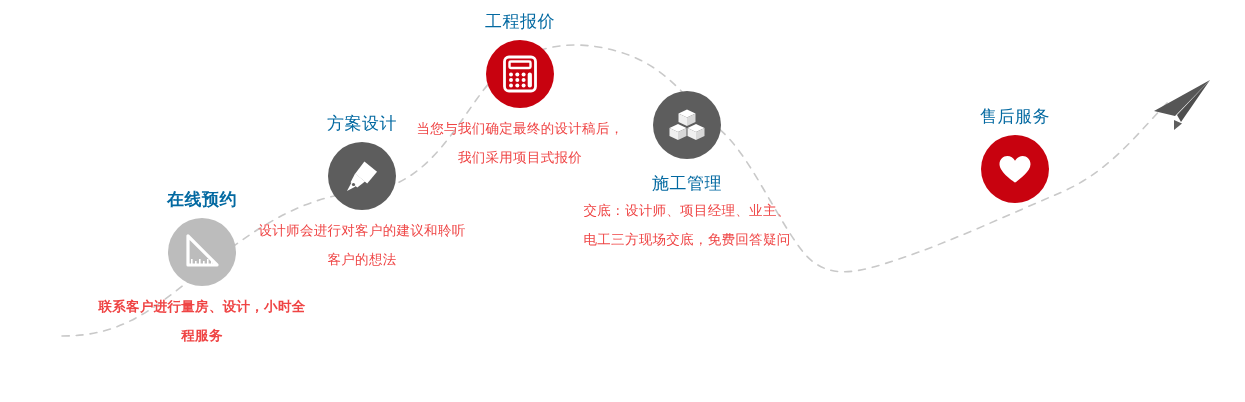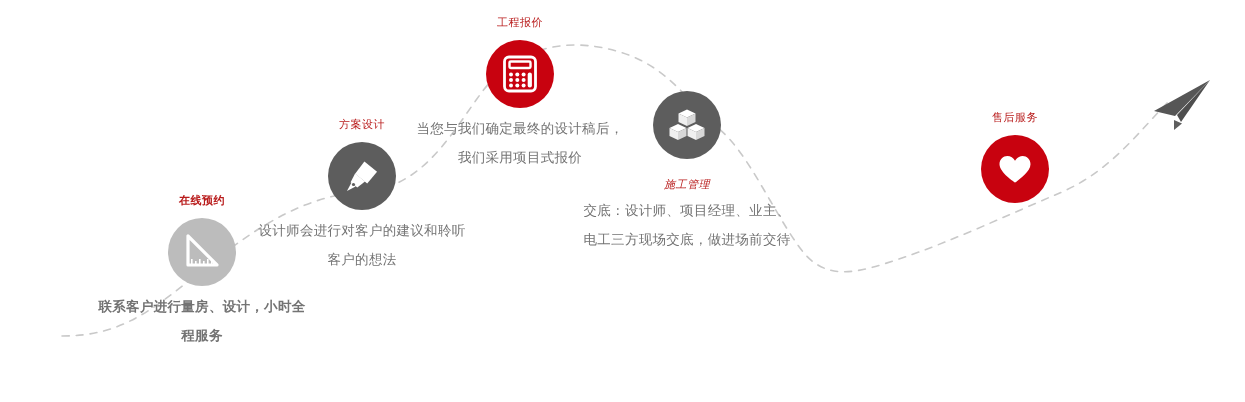--- a/index.html
+++ b/index.html
@@ -25,44 +25,44 @@
     width: 1245px;
     height: 402px;
     pointer-events: none;
   }
   .step {
     position: absolute;
     width: 210px;
     text-align: center;
   }
   .step-title {
-    font-size: 11px;
+    font-size: 17px;
     line-height: 24px;
-    color: #b91c1c;
+    color: #0369a1;
     letter-spacing: 0.5px;
     white-space: nowrap;
   }
   .step-icon {
     width: 68px;
     height: 68px;
     border-radius: 50%;
     margin: 6px auto 6px auto;
     display: flex;
     align-items: center;
     justify-content: center;
   }
   .step-icon svg { display: block; }
   .step-desc {
     font-size: 13.5px;
     line-height: 29px;
-    color: #737373;
+    color: #ef4444;
     letter-spacing: 0.3px;
   }
   
-  .step.title-under .step-title { margin-top: 13px; font-style: italic; }
+  .step.title-under .step-title { margin-top: 13px; }
 
   
   #step-0 { left: 97px;  top: 188px; font-weight: bold; }
   #step-1 { left: 257px; top: 112px; }
   #step-2 { left: 415px; top: 10px;  }
   #step-3 { left: 582px; top: 85px;  }
   #step-4 { left: 757px; top: 183px; }
   #step-5 { left: 910px; top: 105px; }
 
   #plane {
@@ -162,21 +162,21 @@
         </g>
 
         <g>
           <path d="M30 20 L38.5 24 L30 28 L21.5 24 Z" fill="#ffffff"></path>
           <path d="M21.5 24 L30 28 L30 36 L21.5 32 Z" fill="#f0f0f0"></path>
           <path d="M38.5 24 L38.5 32 L30 36 L30 28 Z" fill="#d8d8d8"></path>
         </g>
       </svg>
     </div>
     <div class="step-title">施工管理</div>
-    <div class="step-desc">交底：设计师、项目经理、业主、电工三方现场交底，做进场前交待</div>
+    <div class="step-desc">交底：设计师、项目经理、业主、电工三方现场交底，免费回答疑问</div>
   </div>
 
 
   <div class="step" id="step-5">
     <div class="step-title">售后服务</div>
     <div class="step-icon" style="background:#c8020f">
       <svg width="42" height="42" viewBox="0 0 42 42" xmlns="http://www.w3.org/2000/svg">
         <path d="M21 34.5
                  C 21 34.5, 5.5 24.5, 5.5 16.2
                  C 5.5 11.2, 9.3 8, 13.3 8

